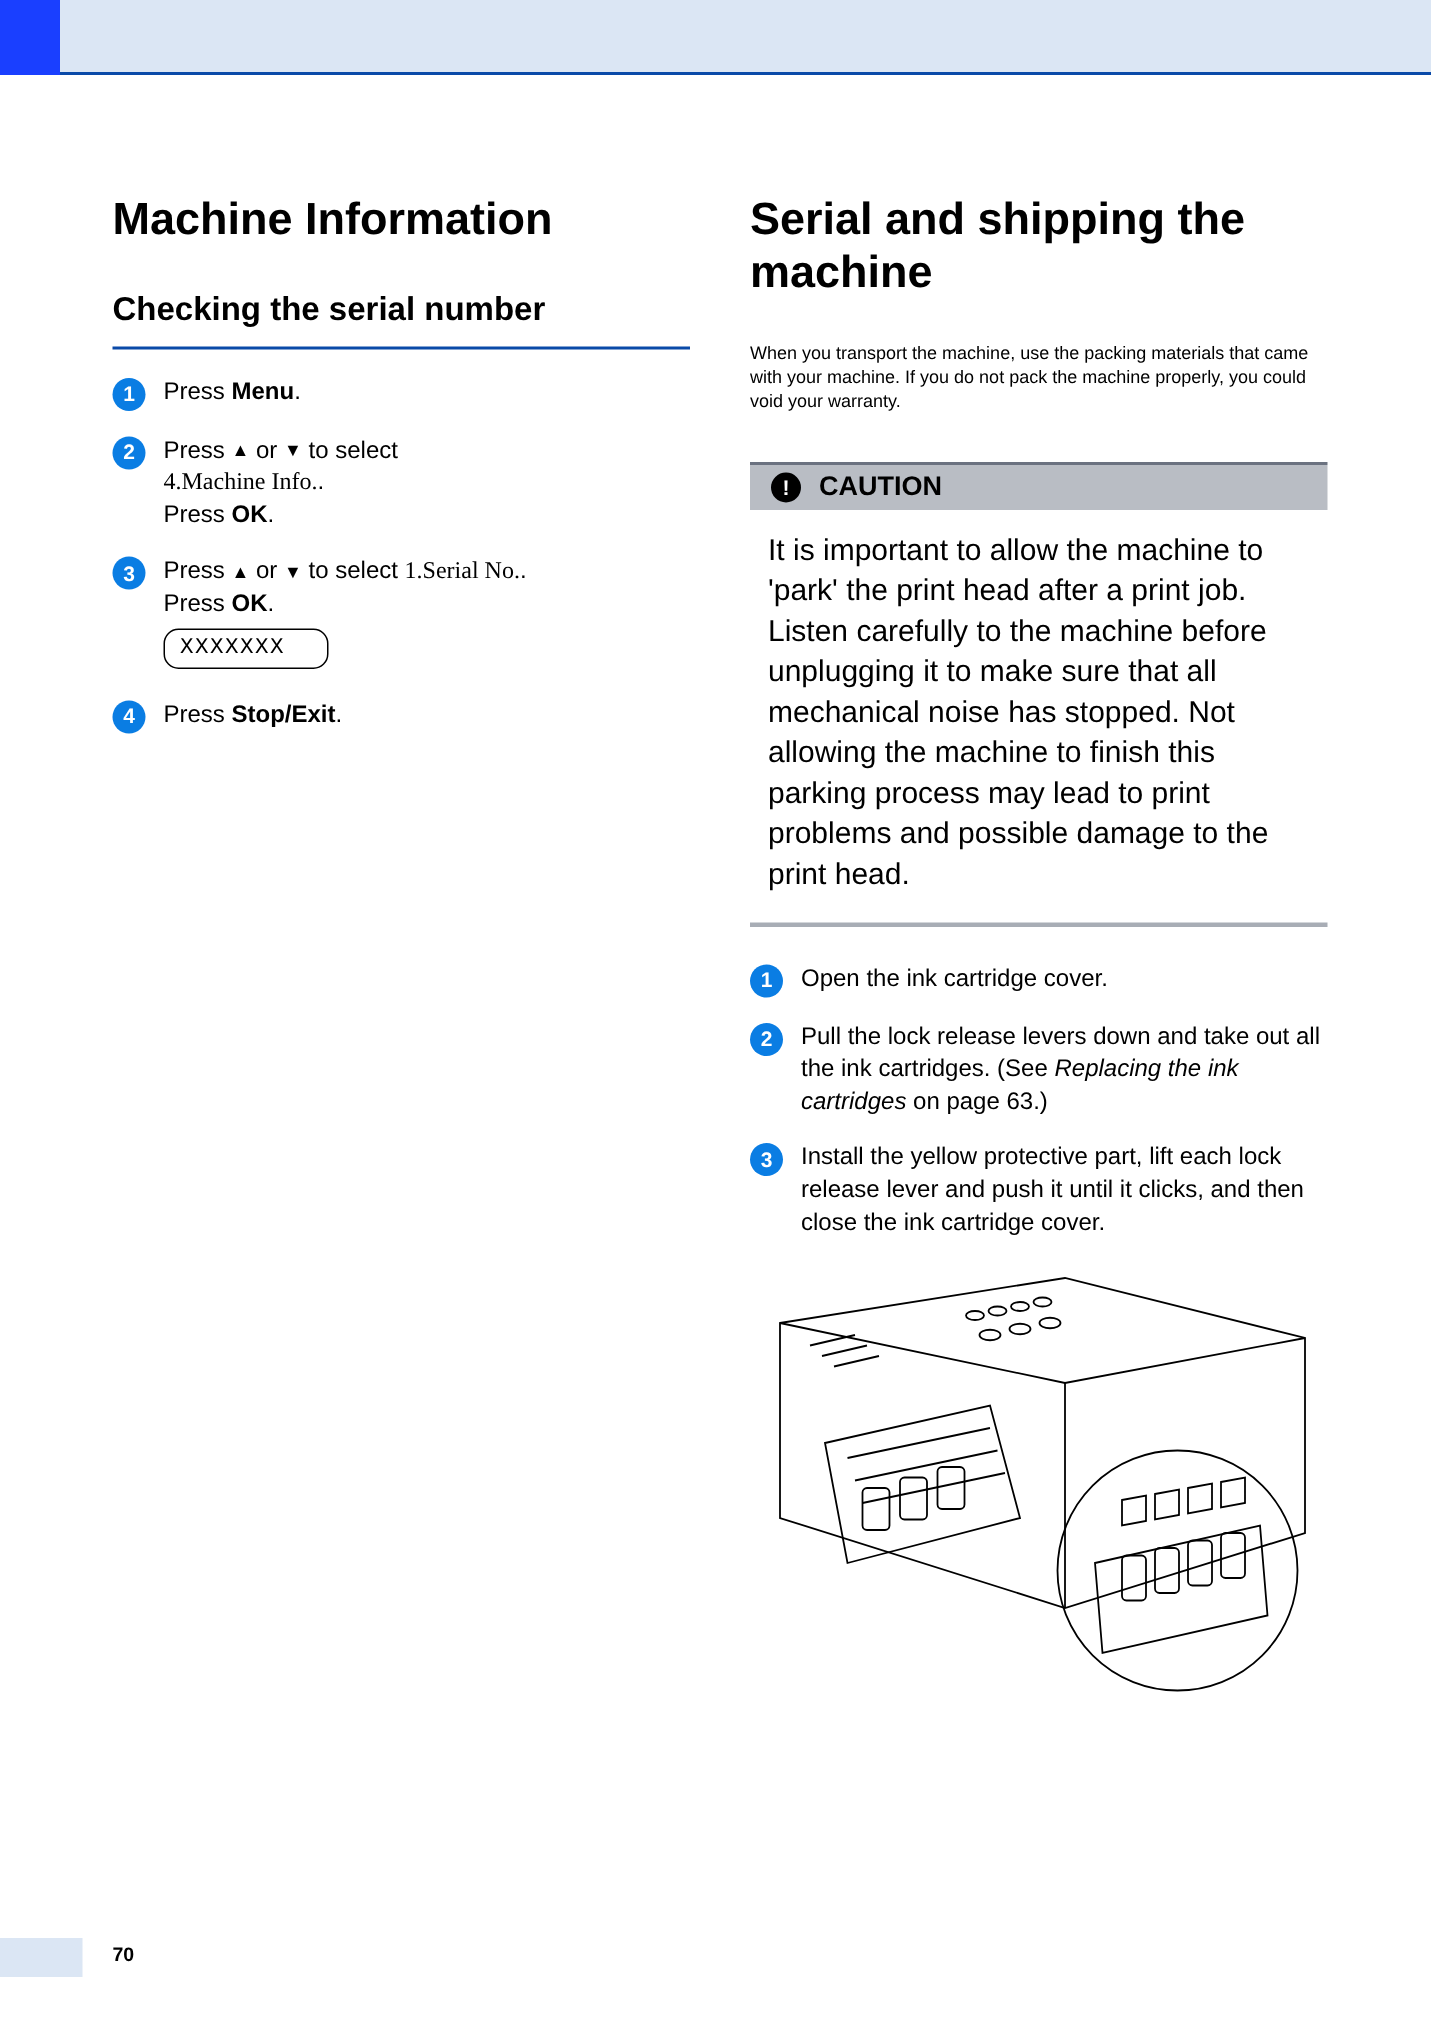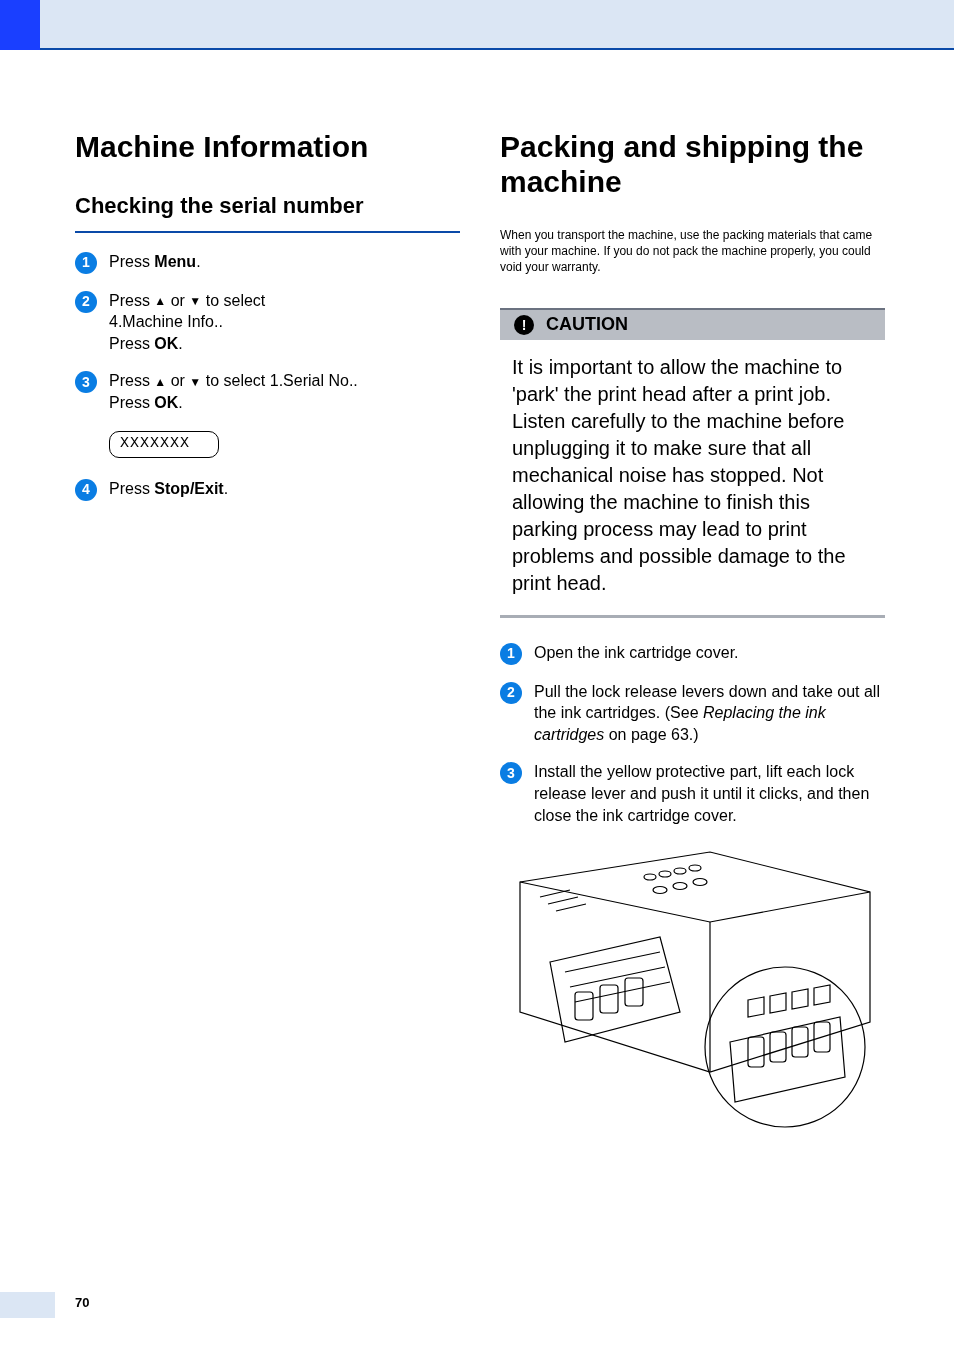--- a/index.html
+++ b/index.html
@@ -11,22 +11,22 @@
   .content { position: absolute; left: 75px; top: 130px; width: 810px; display: flex; gap: 40px; }
   .col { width: 385px; }
   h1 { font-size: 30px; font-weight: bold; margin-bottom: 28px; line-height: 1.15; }
   h2 { font-size: 22px; font-weight: bold; margin-bottom: 12px; }
   .rule { height: 2px; background: #0a4aa8; margin-bottom: 18px; }
   p { font-size: 12px; line-height: 1.35; margin-bottom: 32px; }
   .steps { list-style: none; }
   .steps li { display: flex; align-items: flex-start; gap: 12px; margin-bottom: 16px; font-size: 16px; line-height: 1.35; }
   .bullet { flex: 0 0 22px; width: 22px; height: 22px; border-radius: 11px; background: #0a7de3; color: #fff; font-weight: bold; font-size: 14px; display: flex; align-items: center; justify-content: center; margin-top: 1px; }
   .steptext { flex: 1; }
-  .mono { font-family: Liberation Sans, sans-serif; }
-  .lcd { display: inline-block; border: 1.5px solid #000; border-radius: 10px; padding: 2px 28px 2px 10px; font-family: "Courier New", monospace; letter-spacing: 1px; font-size: 15px; margin-top: 18px; margin-bottom: 4px; }
+  .mono { font-family: Liberation Serif, serif; }
+  .lcd { display: inline-block; border: 1.5px solid #000; border-radius: 10px; padding: 2px 28px 2px 10px; font-family: "Courier New", monospace; letter-spacing: 1px; font-size: 15px; margin-top: 6px; margin-bottom: 4px; }
   .italic { font-style: italic; }
   .caution-box { border-top: 2px solid #6b7280; border-bottom: 3px solid #a8adb5; margin-bottom: 24px; }
   .caution-header { background: #b9bdc4; height: 30px; display: flex; align-items: center; padding-left: 14px; gap: 12px; }
   .caution-icon { width: 20px; height: 20px; border-radius: 50%; background: #000; color: #fff; font-weight: bold; display: flex; align-items: center; justify-content: center; font-size: 14px; }
   .caution-label { font-weight: bold; font-size: 18px; }
   .caution-body { padding: 14px 12px 18px 12px; font-size: 20px; line-height: 1.35; }
   .figure { width: 370px; height: 300px; position: relative; margin-left: 10px; margin-top: 6px; border-radius: 4px; }
   .figure svg { width: 100%; height: 100%; }
   .page-number { position: absolute; left: 75px; bottom: 38px; font-weight: bold; font-size: 13px; text-align: right; }
   .page-number-tab { position: absolute; left: 0; bottom: 30px; width: 55px; height: 26px; background: #dbe6f4; }
@@ -72,21 +72,21 @@
         <li>
           <span class="bullet">4</span>
           <span class="steptext">
             <span>Press </span><b>Stop/Exit</b><span>.</span>
           </span>
         </li>
       </ul>
     </div>
 
     <div class="col">
-      <h1>Packing and shipping the machine</h1>
+      <h1>Serial and shipping the machine</h1>
       <p>When you transport the machine, use the packing materials that came with your machine. If you do not pack the machine properly, you could void your warranty.</p>
 
       <div class="caution-box">
         <div class="caution-header">
           <span class="caution-icon">!</span>
           <span class="caution-label">CAUTION</span>
         </div>
         <div class="caution-body">It is important to allow the machine to 'park' the print head after a print job. Listen carefully to the machine before unplugging it to make sure that all mechanical noise has stopped. Not allowing the machine to finish this parking process may lead to print problems and possible damage to the print head.</div>
       </div>
 

